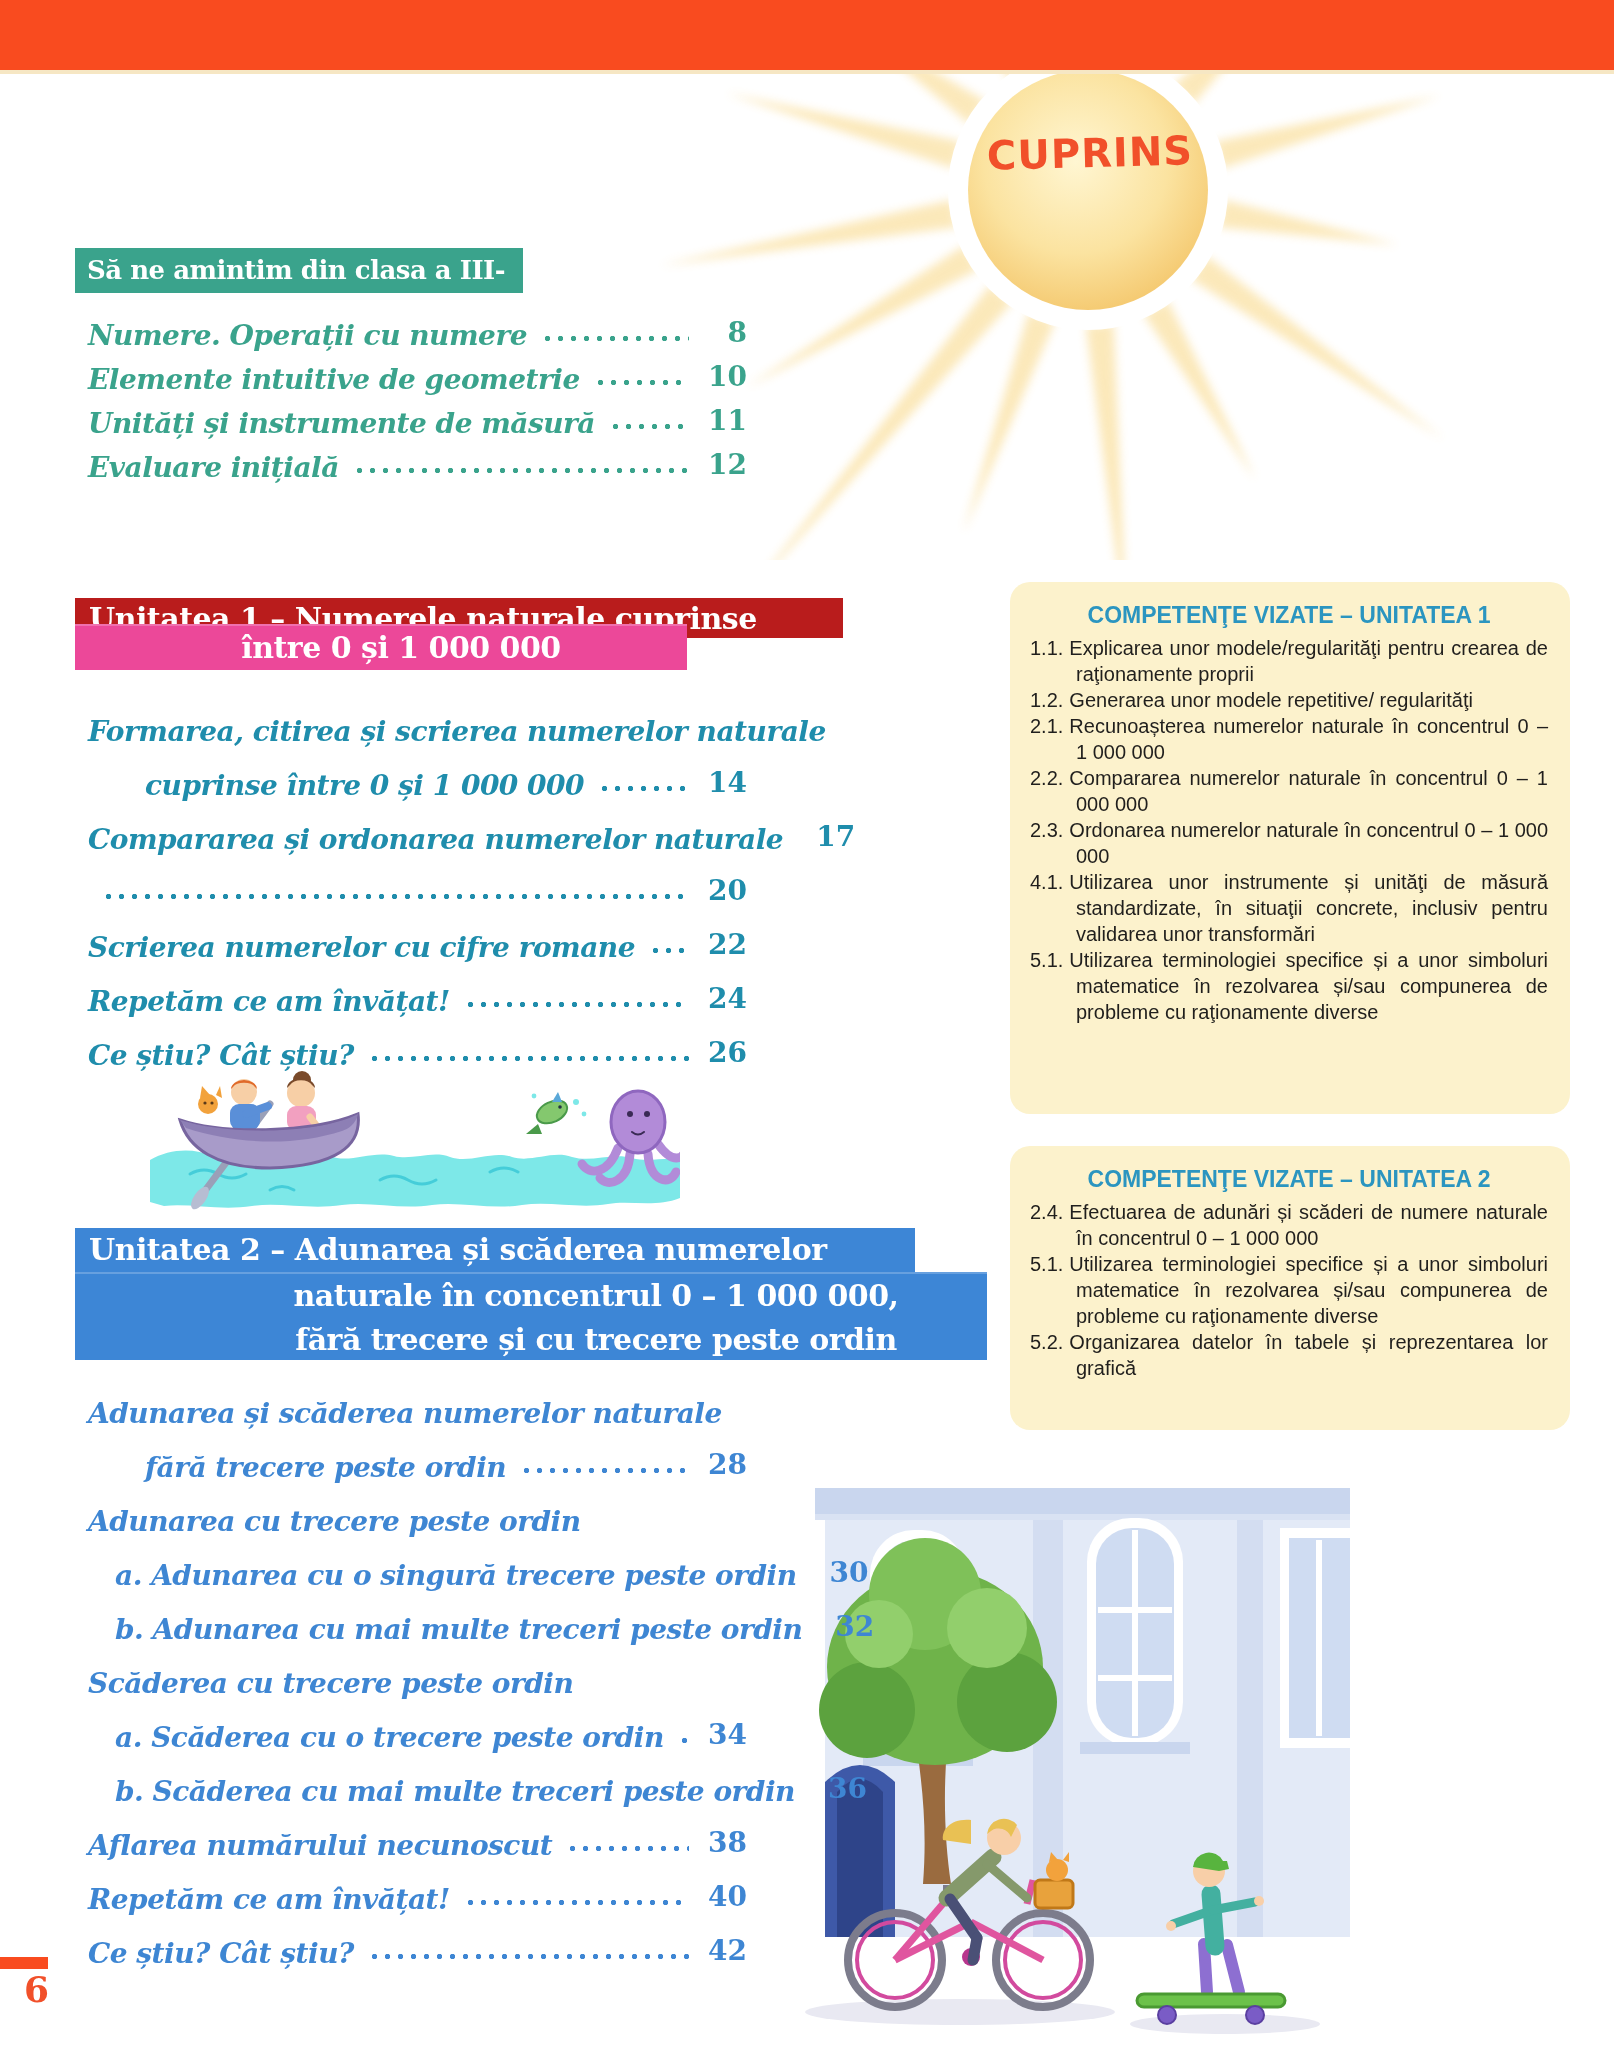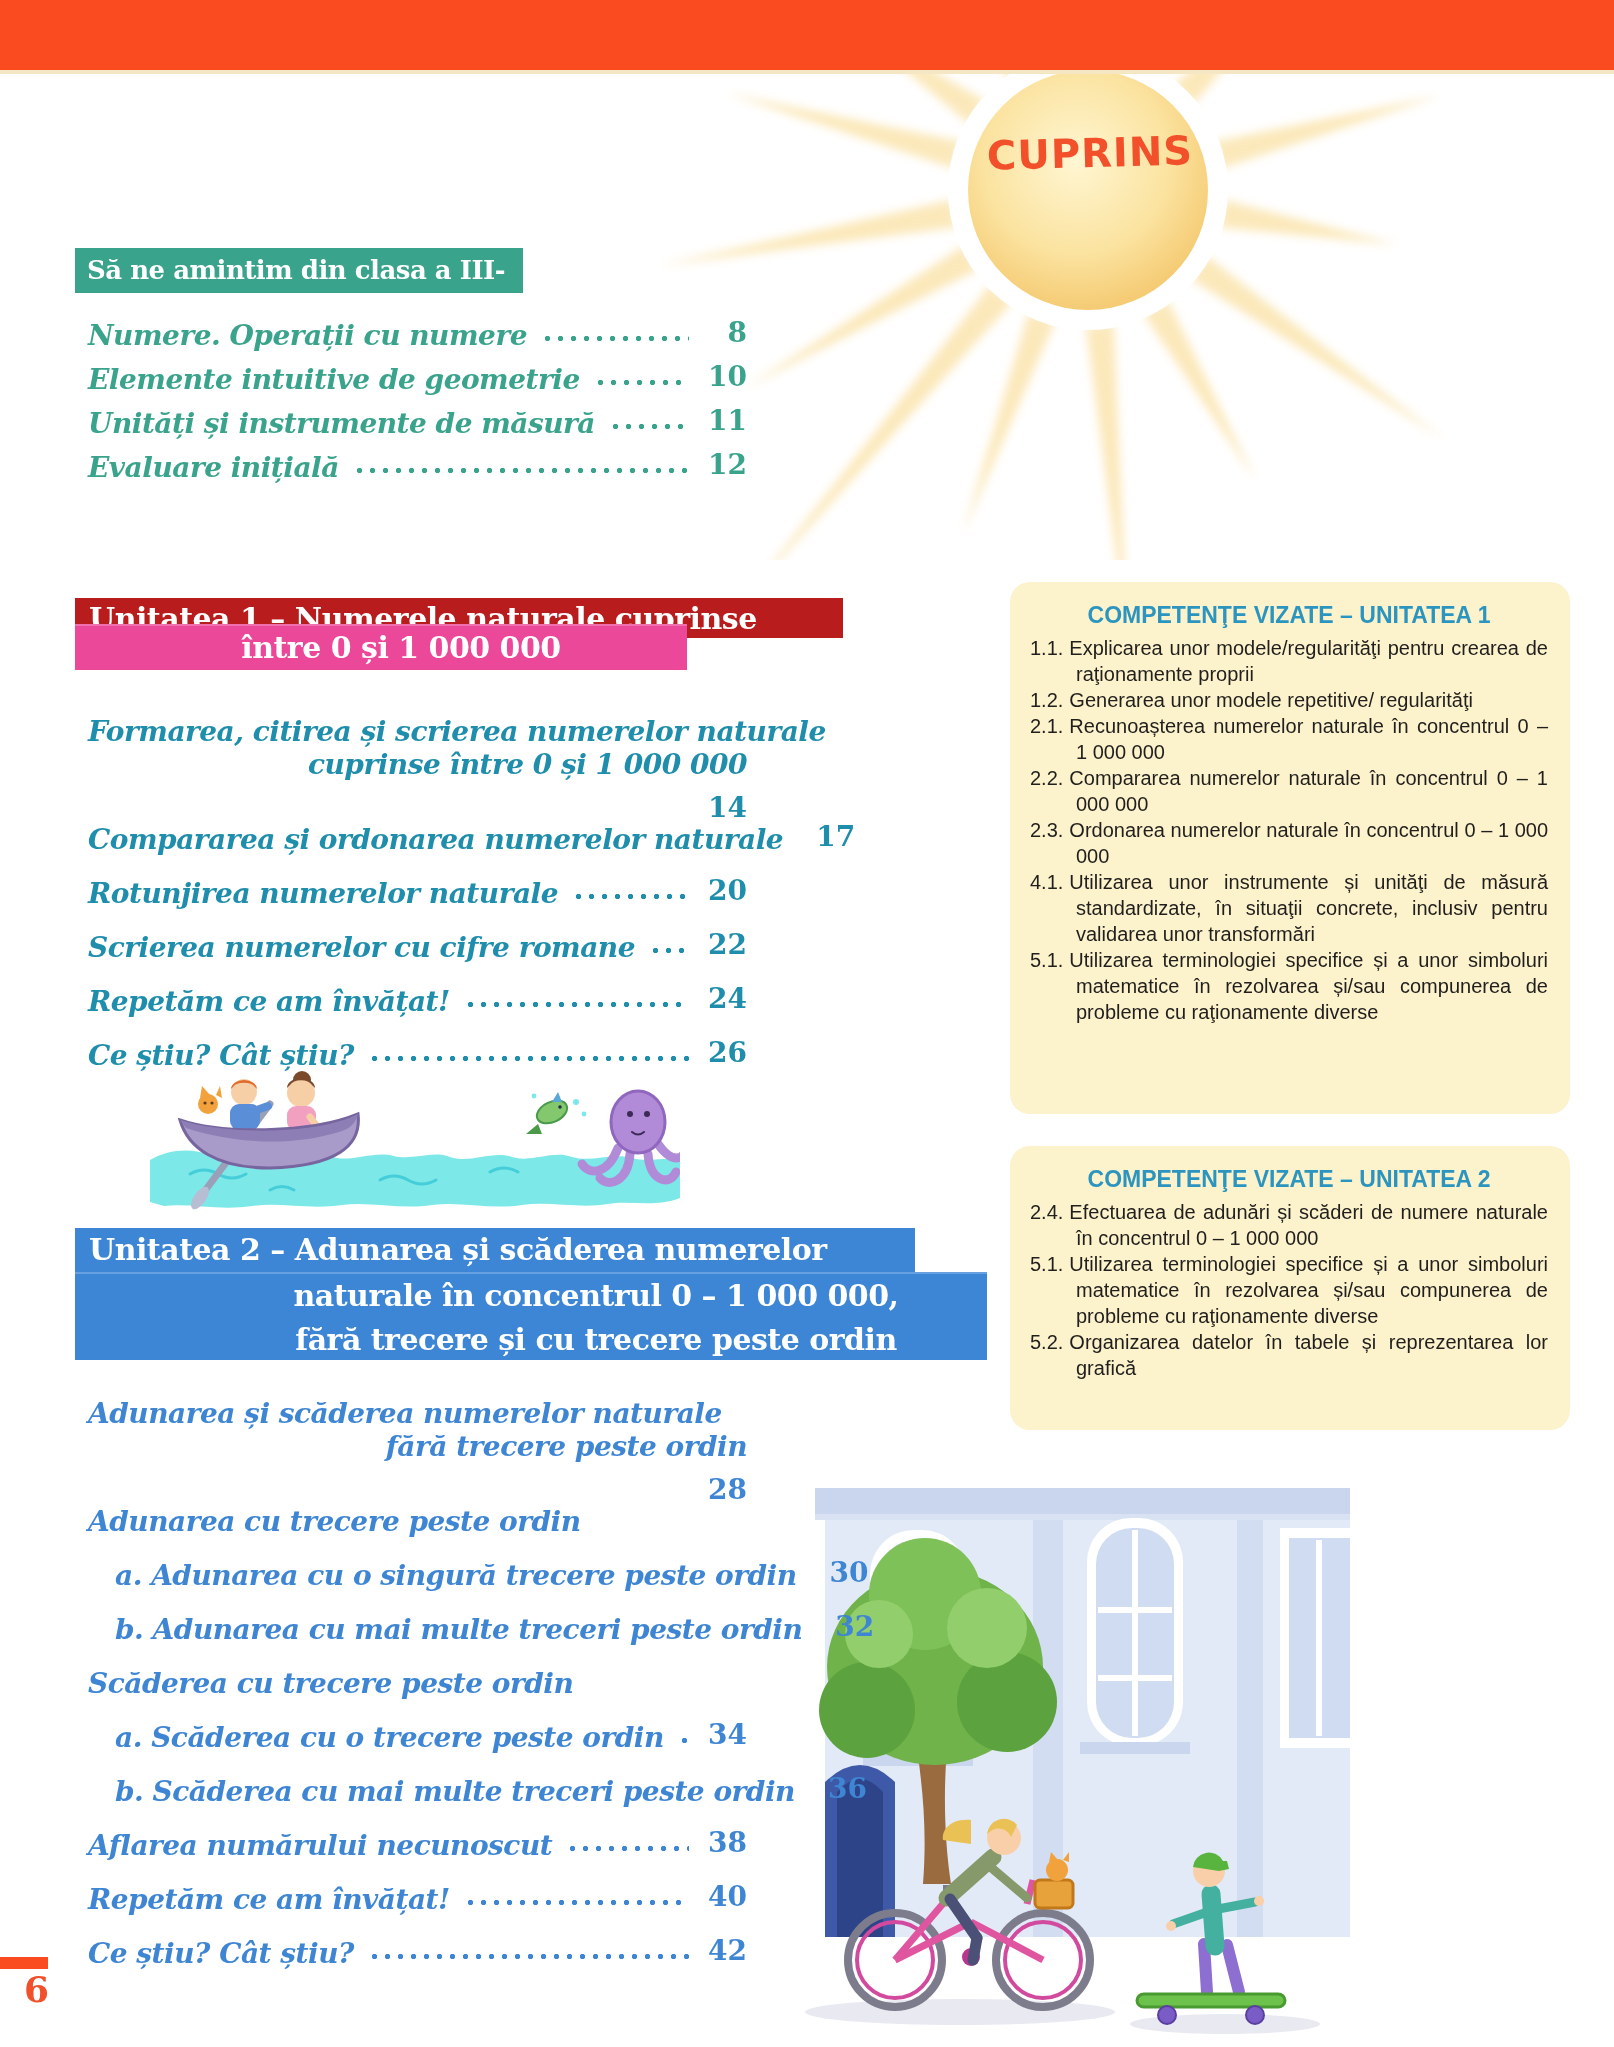--- a/index.html
+++ b/index.html
@@ -35,21 +35,21 @@
   .toc{position:absolute;left:75px;width:672px;z-index:4;}
   .toc-recap{top:308px;}
   .toc-u1{top:694px;}
   .toc-u2{top:1376px;}
   .toc-row{display:flex;align-items:flex-end;padding-left:13px;box-sizing:border-box;
            font-family:"DejaVu Serif",serif;font-style:italic;font-weight:bold;
            font-size:28px;letter-spacing:-0.5px;white-space:nowrap;}
   .toc-recap .toc-row{height:44px;color:#3aa38c;}
   .toc-u1 .toc-row{height:54px;color:#1f8dac;}
   .toc-u2 .toc-row{height:54px;color:#3e86d3;}
-  .toc-row.ind1{padding-left:70px;flex-direction:column;}
+  .toc-row.ind1{padding-left:70px;}
   .toc-row.ind2{padding-left:40px;}
   .toc-row .txt{flex-shrink:0;text-align:right;}
   .leader{flex:1 1 auto;height:7px;margin:0 10px 10px 14px;overflow:hidden;
           background-image:radial-gradient(circle,currentColor 2.4px,rgba(0,0,0,0) 3px);
           background-size:13px 7px;background-repeat:repeat-x;background-position:left center;}
   .pagenum{font-style:normal;font-weight:bold;font-size:28px;min-width:48px;text-align:right;
            padding-bottom:3px;letter-spacing:0;}
 
   
   .comp{position:absolute;left:1010px;width:560px;background:#fcf2cc;border-radius:20px;
@@ -182,21 +182,20 @@
         <span class="pagenum">14</span>
       </div>
 
       <div class="toc-row">
         <span class="txt">Compararea și ordonarea numerelor naturale</span>
         <span class="leader"></span>
         <span class="pagenum">17</span>
       </div>
 
       <div class="toc-row">
-        <span class="txt">Rotunjirea numerelor naturale</span>
         <span class="leader"></span>
         <span class="pagenum">20</span>
       </div>
 
       <div class="toc-row">
         <span class="txt">Scrierea numerelor cu cifre romane</span>
         <span class="leader"></span>
         <span class="pagenum">22</span>
       </div>
 

